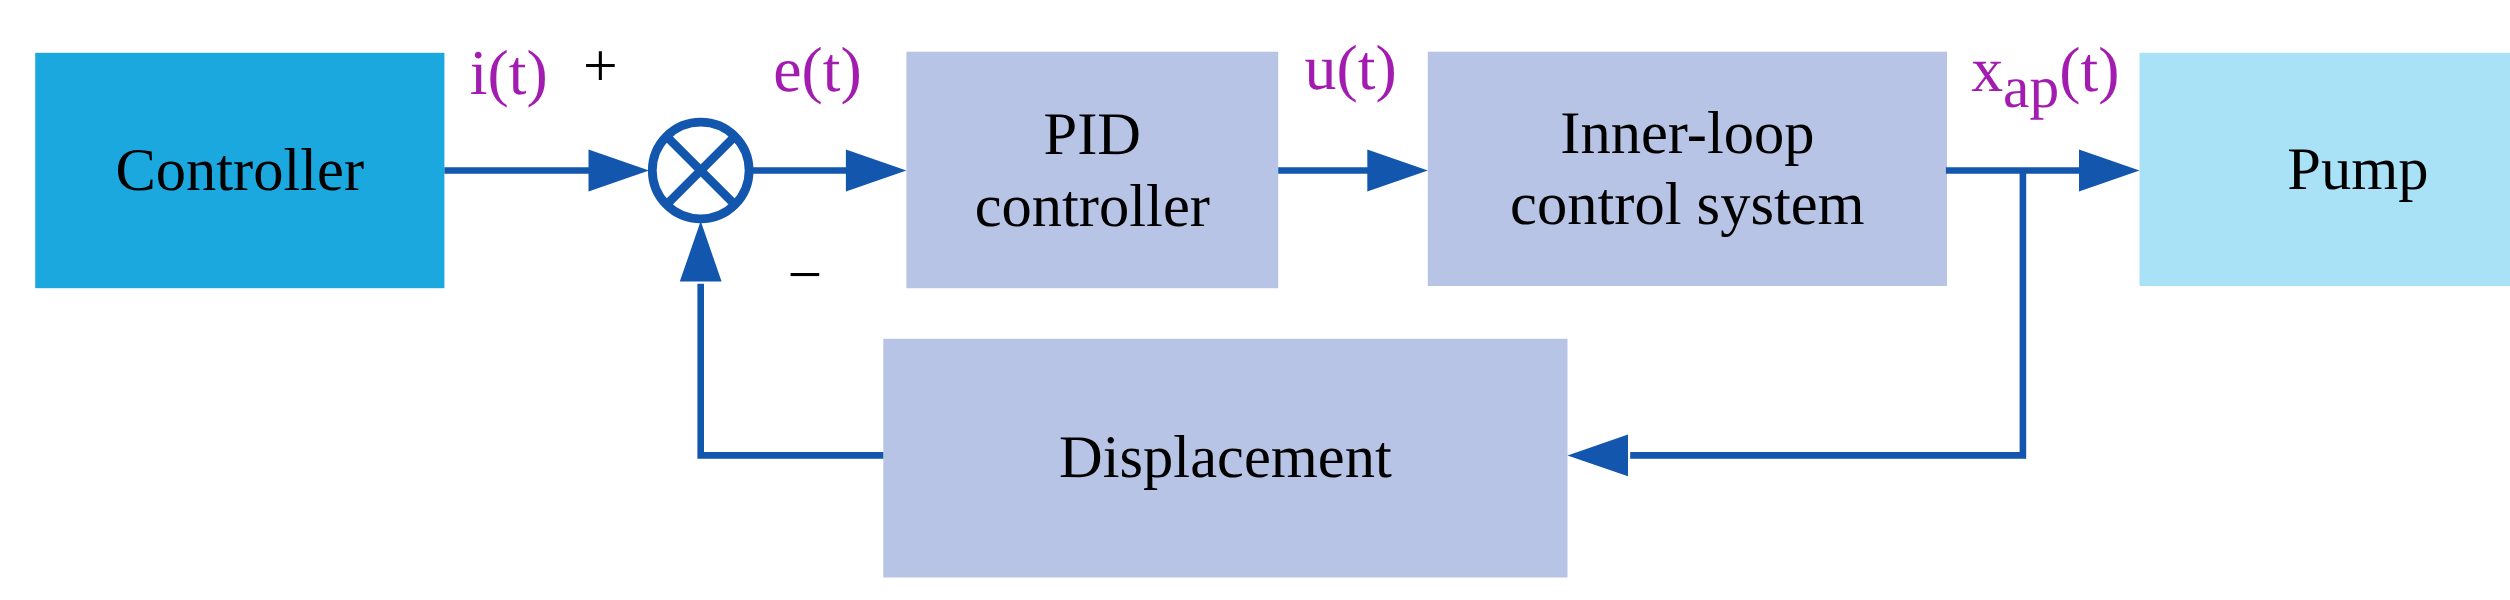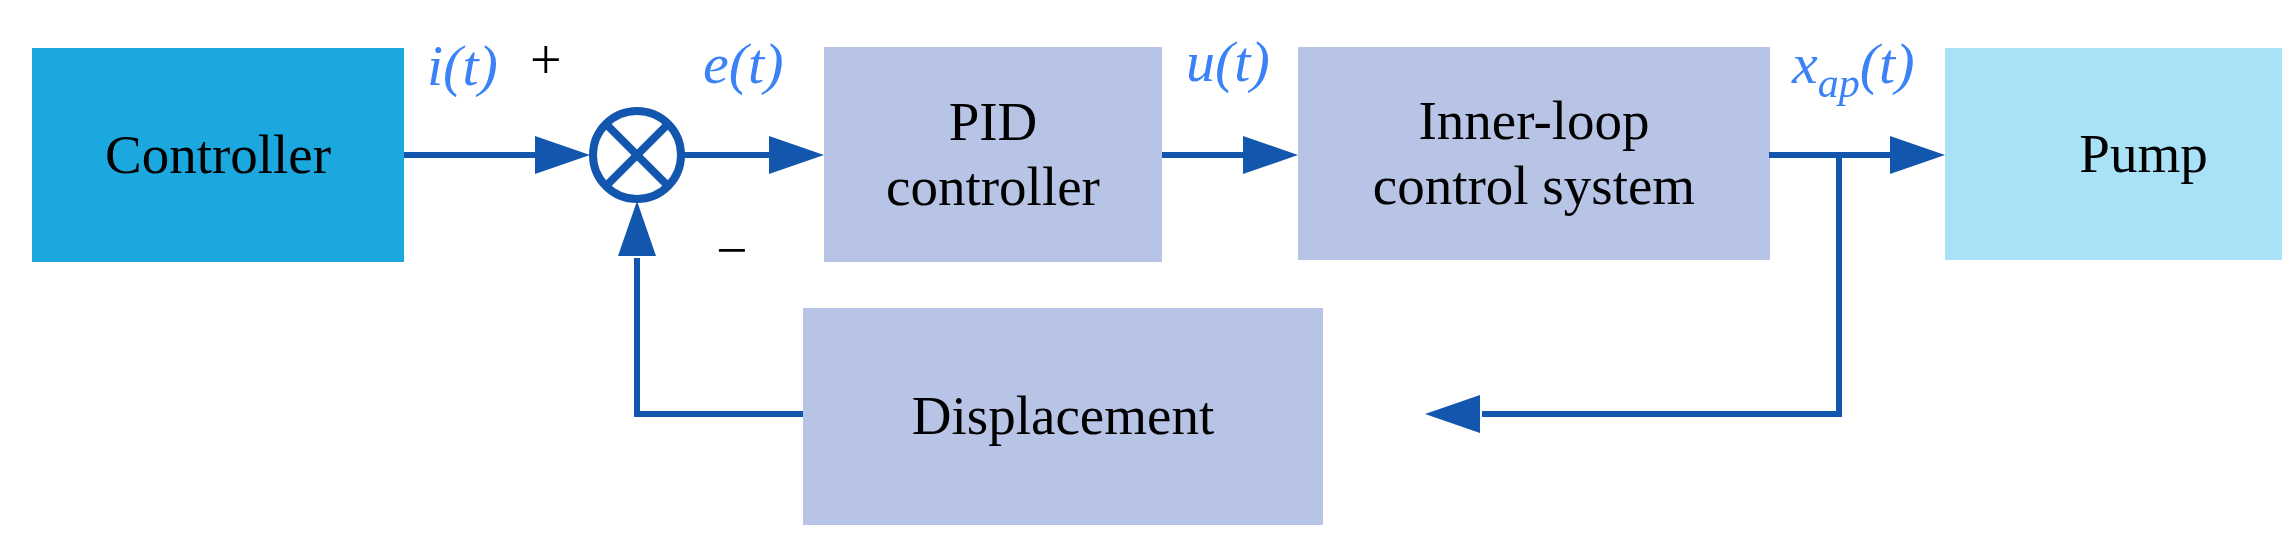--- a/index.html
+++ b/index.html
@@ -23,44 +23,43 @@
     justify-content: center;
     text-align: center;
     color: #000000;
     font-size: 55px;
     line-height: 1.18;
   }
   .block--controller { left: 32px;  top: 48px;  width: 372px; height: 214px; background: #1ba8df; }
   .block--pid        { left: 824px; top: 47px;  width: 338px; height: 215px; background: #b8c4e5; }
   .block--inner      { left: 1298px;top: 47px;  width: 472px; height: 213px; background: #b8c4e5; }
   .block--pump       { left: 1945px;top: 48px;  width: 305px; height: 212px; background: #a9e1f7; padding-left: 46px; }
-  .block--feedback   { left: 803px; top: 308px; width: 520px; height: 217px; background: #b8c4e5; }
+  .block--feedback   { left: 803px; top: 308px; width: 622px; height: 217px; background: #b8c4e5; }
 
   .signal-label {
     position: absolute;
-    color: #3b82f6;
+    color: #a21caf;
     font-size: 58px;
-    font-style: italic;
     white-space: nowrap;
   }
   .sign-label {
     position: absolute;
     color: #000000;
     font-size: 56px;
     font-style: normal;
     white-space: nowrap;
   }
   .lbl-i     { left: 427px;  top: 32px; }
   .lbl-plus  { left: 530px;  top: 28px; }
   .lbl-e     { left: 703px;  top: 30px; }
   .lbl-minus { left: 716px;  top: 218px; }
   .lbl-u     { left: 1186px; top: 28px; }
   .lbl-x     { left: 1792px; top: 30px; }
   .lbl-x sub {
-    font-size: 42px;
+    font-size: 54px;
     line-height: 0;
     vertical-align: -14px;
   }
   #connector-layer {
     position: absolute;
     left: 0;
     top: 0;
     pointer-events: none;
   }
 </style>

